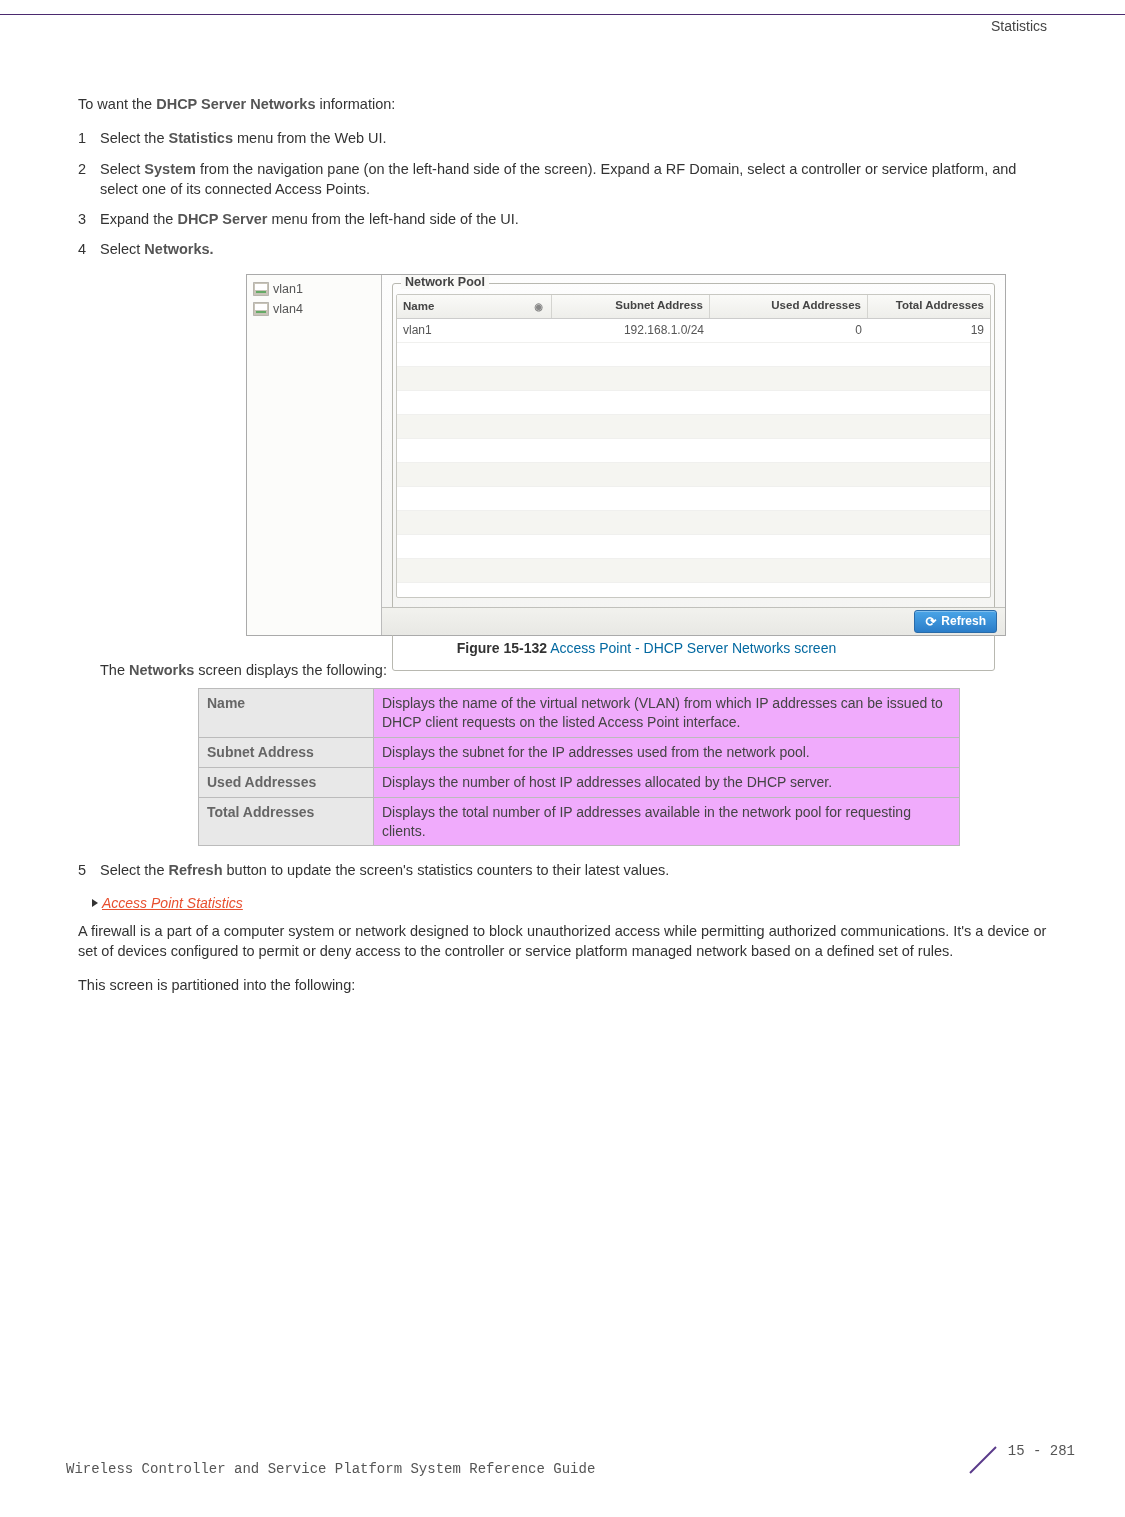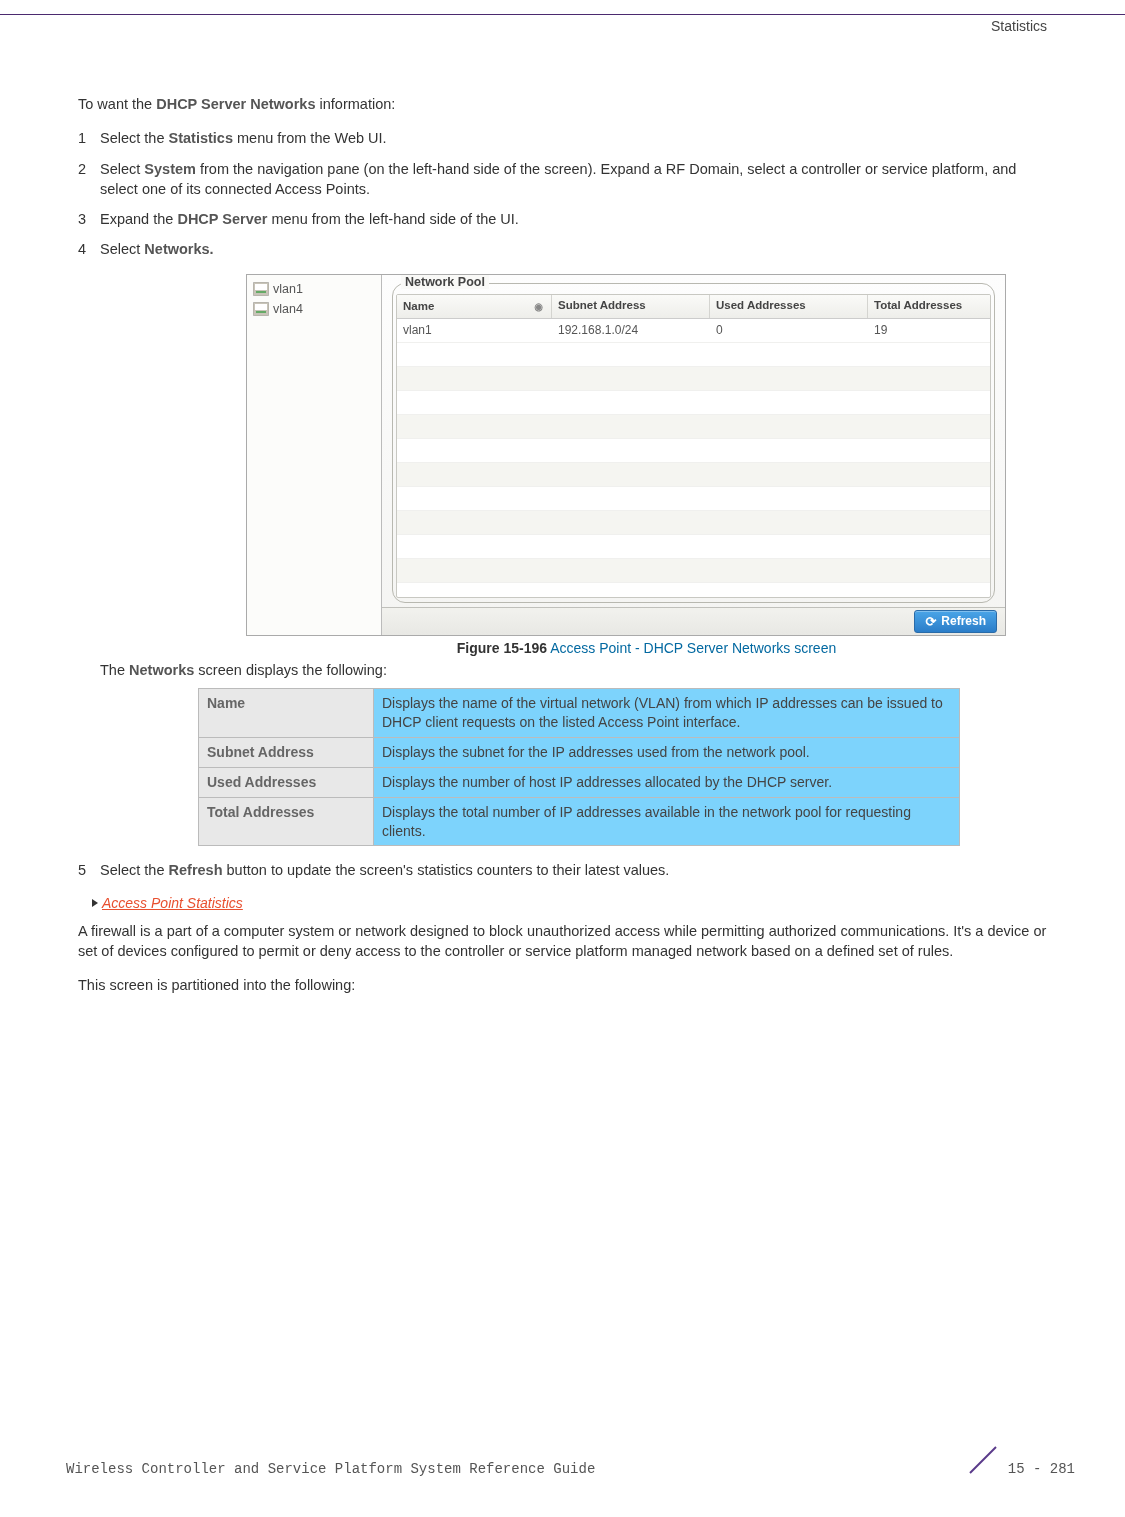--- a/index.html
+++ b/index.html
@@ -81,23 +81,24 @@
       margin-right: 4px;
     }
     .vlan-icon svg { display: block; }
     .main-pane {
       flex: 1;
       padding: 8px 10px 0 10px;
       position: relative;
     }
     .pool-fieldset {
       border: 1px solid #b8b8b0;
-      border-radius: 13px;
-      height: 320px;
+      border-radius: 3px;
+      height: 388px;
       position: relative;
+      text-align: right;
     }
     .pool-legend {
       position: absolute;
       top: -9px;
       left: 8px;
       background: #f9f9f7;
       padding: 0 4px;
       font-weight: 700;
       font-size: 12.5px;
       color: #444;
@@ -197,21 +198,21 @@
       font-size: 14px;
       vertical-align: top;
       line-height: 1.35;
     }
     .def-table .term {
       width: 175px;
       background: #e8e8e8;
       font-weight: 600;
       color: #666;
     }
-    .def-table .def { background: #7dd3fc; color: #444; }
+    .def-table .def { background: #f0abfc; color: #444; }
 
     .section-head {
       font-size: 18px;
       font-weight: 700;
       margin: 18px 0 3px 0;
     }
     .section-num { color: #2a4bb0; }
     .section-name { color: #4a2c85; }
     .breadcrumb {
       display: flex;
@@ -250,21 +251,21 @@
       right: 50px;
       display: flex;
       justify-content: space-between;
       align-items: flex-end;
       font-size: 14px;
       color: #555;
       font-family: Liberation Mono, monospace;
     }
     .footer .pagemark {
       display: flex;
-      align-items: flex-end;
+      align-items: flex-start;
       gap: 8px;
     }
     .footer .slash {
       width: 34px; height: 34px;
     }
   </style>
 </head>
 <body>
 
 <div class="header-line"></div>
@@ -405,21 +406,21 @@
         </div>
         <div class="refresh-bar">
           <button class="refresh-btn">
             <span class="r-icon">⟳</span>
             <span>Refresh</span>
           </button>
         </div>
       </div>
     </div>
     <div class="figure-caption">
-      <span class="fbold">Figure 15-196</span>
+      <span class="fbold">Figure 15-132</span>
       <span> </span>
       <span class="fit">Access Point - DHCP Server Networks screen</span>
     </div>
   </div>
 
   <p class="para desc-para">
     <span>The </span><span class="bold">Networks</span><span> screen displays the following:</span>
   </p>
 
   <table class="def-table">

